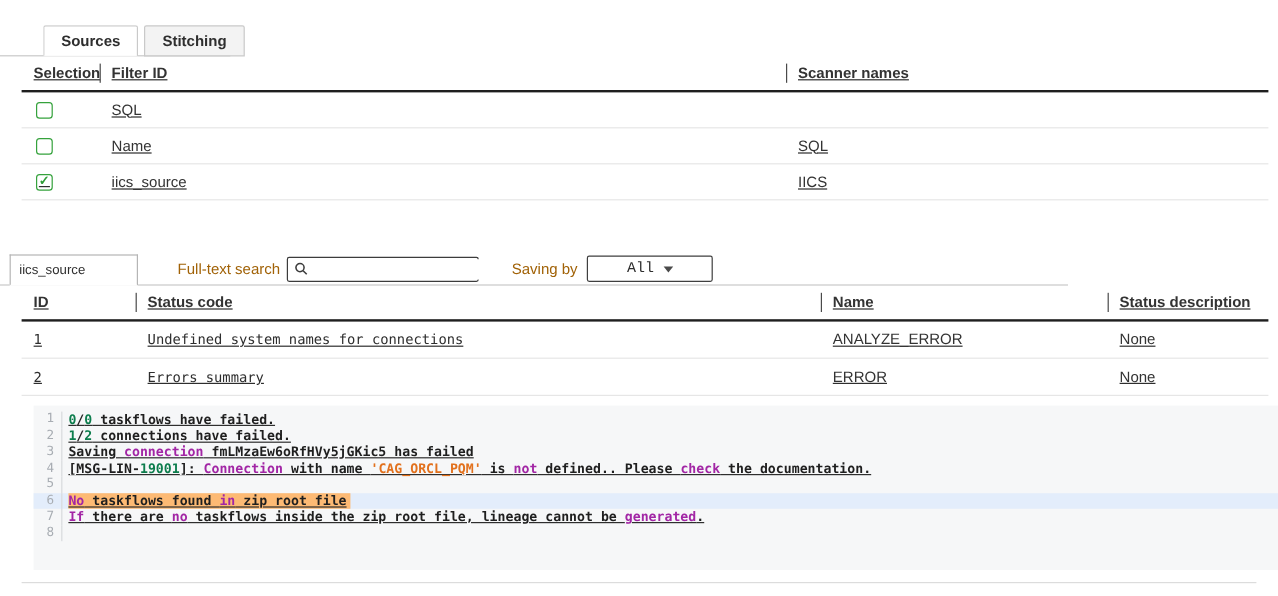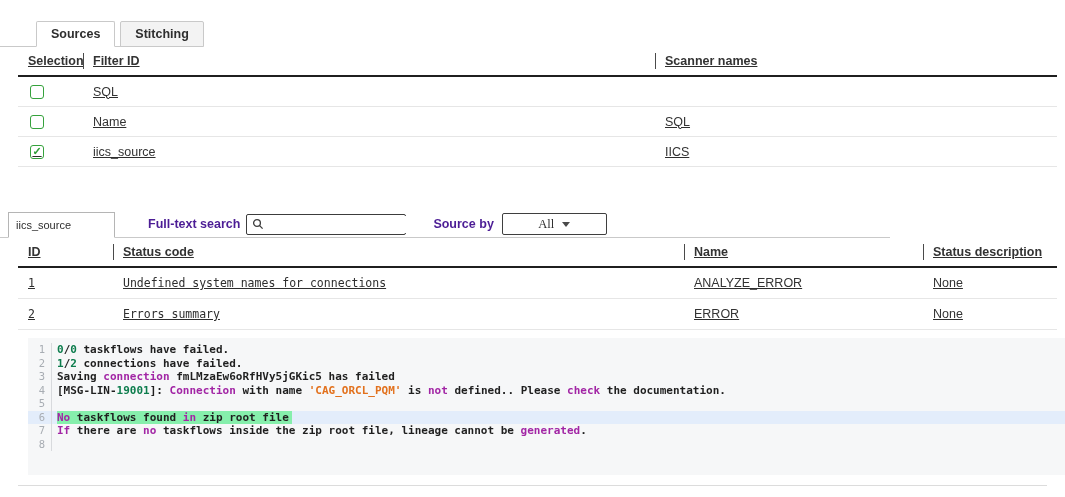--- a/index.html
+++ b/index.html
@@ -57,58 +57,58 @@
     border-bottom: 1px solid #c9c9c9;
   }
   .ftab {
     align-self: flex-end; margin-left: 8px; margin-bottom: -1px;
     width: 107px; height: 26px; padding-left: 7px;
     display: flex; align-items: center;
     border: 1px solid #b5b5b5; border-bottom: 1px solid #ffffff;
     background: #fff; font-size: 11px; color: #2e2e2e; cursor: pointer;
     white-space: nowrap;
   }
-  .ctl-label { font-size: 12.5px; color: #4c1d95; white-space: nowrap; font-weight: bold; }
+  .ctl-label { font-size: 12.5px; color: #a16207; white-space: nowrap; }
   .lbl-search { margin-left: 33px; }
   .searchbox {
     margin-left: 6px; width: 160px; height: 21px;
     border: 1px solid #3c3c3c; background: #fff; border-radius: 2px;
     display: flex; align-items: center; padding-left: 5px;
   }
   .searchbox svg { flex: 0 0 auto; }
   .searchbox input {
     border: none; outline: none; flex: 1; height: 17px; margin-left: 4px;
     font-family: "Liberation Sans", sans-serif; font-size: 12px;
   }
   .lbl-filter { margin-left: 27px; }
   .dropdown {
     margin-left: 8px; width: 105px; height: 22px;
     border: 1.5px solid #3f3f3f; background: #fff; border-radius: 2px;
     display: flex; align-items: center; justify-content: center;
-    font-family: Liberation Serif, serif; font-size: 12.5px; color: #2e2e2e; cursor: pointer;
+    font-family: Liberation Mono, monospace; font-size: 12.5px; color: #2e2e2e; cursor: pointer;
   }
   .caret {
     display: inline-block; width: 0; height: 0; margin-left: 8px;
     border-left: 4px solid transparent; border-right: 4px solid transparent;
     border-top: 5px solid #4a4a4a;
   }
 
   
   .log {
     margin: 8px 0 0 28px; background: #f6f7f8;
     padding: 5px 0 24px 0;
     font-family: "DejaVu Sans Mono", monospace; font-size: 11px; font-weight: bold;
   }
   .log-line { display: flex; line-height: 13.5px; min-height: 13.5px; }
   .log-num {
     flex: 0 0 24px; width: 24px; text-align: right; padding-right: 6px;
     border-right: 1px solid #d8dadd;
     font-size: 10.5px; font-weight: normal;
   }
-  .log-code { margin-left: 5px; white-space: pre; padding-right: 3px; }
+  .log-code { margin-left: 5px; white-space: pre; padding-right: 3px; text-decoration: underline; }
 
   
   .bottom-divider { margin: 10px 18px 0 18px; border-top: 1px solid #dcdcdc; }
 </style>
 </head>
 <body>
 
 <div class="tabbar">
   <div class="tab active">Sources</div>
   <div class="tab">Stitching</div>
@@ -148,21 +148,21 @@
 <div class="controls">
   <div class="ftab">iics_source</div>
   <div class="ctl-label lbl-search">Full-text search</div>
   <div class="searchbox">
     <svg width="12" height="12" viewBox="0 0 12 12">
       <circle cx="5" cy="5" r="3.4" fill="none" stroke="#3c3c3c" stroke-width="1.3"></circle>
       <line x1="7.6" y1="7.6" x2="10.6" y2="10.6" stroke="#3c3c3c" stroke-width="1.3"></line>
     </svg>
     <input type="text" placeholder="" value="" style="">
   </div>
-  <div class="ctl-label lbl-filter">Source by</div>
+  <div class="ctl-label lbl-filter">Saving by</div>
   <button class="dropdown">
     <span>All</span>
     <span class="caret"></span>
   </button>
 </div>
 
 <div class="tbl t2">
   <div class="trow thead">
     <div class="cell">ID</div>
     <div class="cell sep">Status code</div>
@@ -202,21 +202,21 @@
       <div class="log-line">
         <span class="log-num" style="color: rgb(168, 173, 179);">4</span>
         <span class="log-code"><span style="color: rgb(31, 31, 31);">[MSG-LIN-</span><span style="color: rgb(13, 125, 77);">19001</span><span style="color: rgb(31, 31, 31);">]: </span><span style="color: rgb(162, 38, 165);">Connection</span><span style="color: rgb(31, 31, 31);"> with name </span><span style="color: rgb(226, 113, 29);">'CAG_ORCL_PQM'</span><span style="color: rgb(31, 31, 31);"> is </span><span style="color: rgb(162, 38, 165);">not</span><span style="color: rgb(31, 31, 31);"> defined.. Please </span><span style="color: rgb(162, 38, 165);">check</span><span style="color: rgb(31, 31, 31);"> the documentation.</span></span>
       </div>
       <div class="log-line">
         <span class="log-num" style="color: rgb(168, 173, 179);">5</span>
         <span class="log-code"></span>
       </div>
       <div class="log-line" style="background: rgb(227, 237, 251);">
         <span class="log-num" style="color: rgb(168, 173, 179);">6</span>
-        <span class="log-code" style="background: #86efac;"><span style="color: rgb(162, 38, 165);">No</span><span style="color: rgb(31, 31, 31);"> taskflows found </span><span style="color: rgb(162, 38, 165);">in</span><span style="color: rgb(31, 31, 31);"> zip root file</span></span>
+        <span class="log-code" style="background: #fdba74;"><span style="color: rgb(162, 38, 165);">No</span><span style="color: rgb(31, 31, 31);"> taskflows found </span><span style="color: rgb(162, 38, 165);">in</span><span style="color: rgb(31, 31, 31);"> zip root file</span></span>
       </div>
       <div class="log-line">
         <span class="log-num" style="color: rgb(168, 173, 179);">7</span>
         <span class="log-code"><span style="color: rgb(162, 38, 165);">If</span><span style="color: rgb(31, 31, 31);"> there are </span><span style="color: rgb(162, 38, 165);">no</span><span style="color: rgb(31, 31, 31);"> taskflows inside the zip root file, lineage cannot be </span><span style="color: rgb(162, 38, 165);">generated</span><span style="color: rgb(31, 31, 31);">.</span></span>
       </div>
       <div class="log-line">
         <span class="log-num" style="color: rgb(168, 173, 179);">8</span>
         <span class="log-code"></span>
       </div>
     </div>

